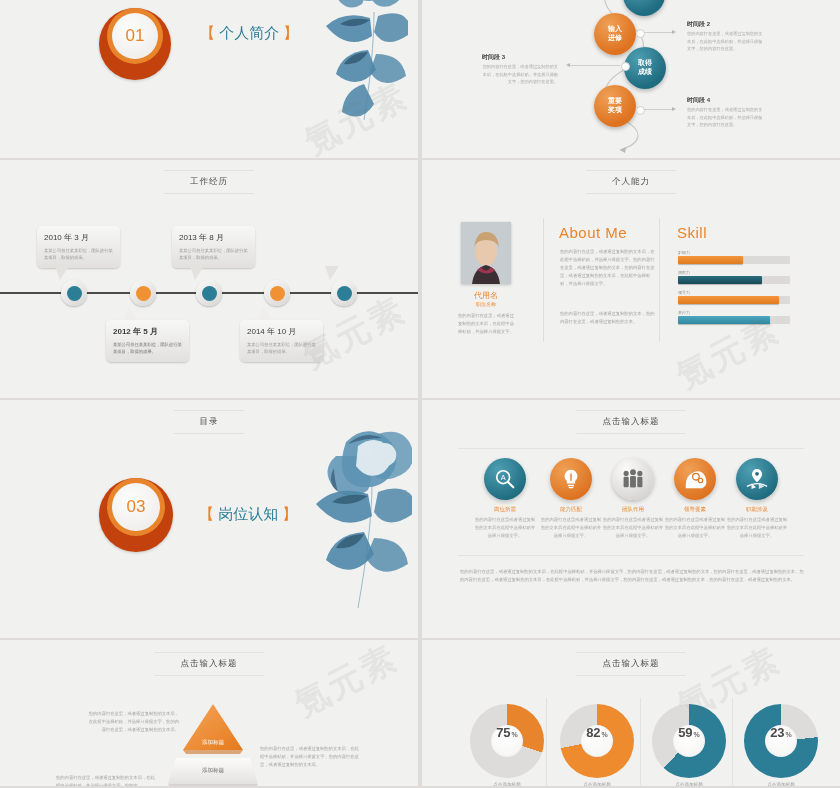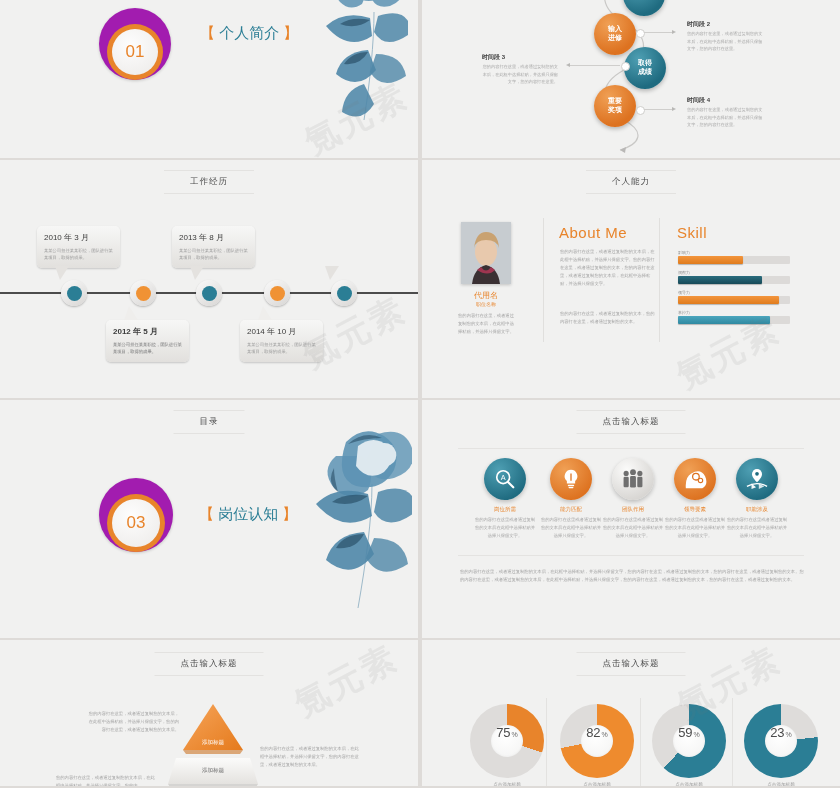--- a/index.html
+++ b/index.html
@@ -38,22 +38,22 @@
     text-align:center;color:#4a4a4a;
     font-size:8.5px;letter-spacing:1px;
     padding:5px 26px;
     border-top:1px solid #e3e2e0;
     border-bottom:1px solid #e3e2e0;
     white-space:nowrap;
   }
   
   .cov-circle{
     position:absolute;border-radius:50%;
-    background:#a21caf;
-    display:flex;align-items:flex-end;justify-content:center;
+    background:#c2410c;
+    display:flex;align-items:flex-start;justify-content:center;
     box-shadow:0 1px 3px rgba(0,0,0,.18);
   }
   .cov-ring{
     border-radius:50%;background:#e8842b;
     display:flex;align-items:center;justify-content:center;
   }
   .cov-inner{
     border-radius:50%;
     background:radial-gradient(circle at 40% 35%,#fdfdfd,#eceae8);
     display:flex;align-items:center;justify-content:center;
@@ -113,20 +113,21 @@
   
   .pyr-lab{position:absolute;font-size:5.5px;color:#fff;text-align:center;width:70px;}
   .pyr-lab.dark{color:#6e6e6e;}
   
   .donut{position:absolute;width:74px;height:74px;border-radius:50%;}
   .donut .hole{
     position:absolute;left:21px;top:21px;width:32px;height:32px;border-radius:50%;
     background:radial-gradient(circle at 45% 35%,#fff,#f3f3f2);
     display:flex;align-items:baseline;justify-content:center;
     box-shadow:inset 0 0 3px rgba(0,0,0,.06);
+    font-weight:bold;
   }
   .donut .pct{font-size:13px;color:#4a4a4a;}
   .donut .sym{font-size:7px;color:#6a6a6a;margin-left:1px;}
   .dn-cap{position:absolute;font-size:4.6px;color:#9c9c9c;text-align:center;width:90px;}
   .vsep{position:absolute;width:1px;background:#e3e2e0;}
   
   .nd-h{position:absolute;font-size:6px;color:#3d3d3d;font-weight:bold;white-space:nowrap;}
   .nd-t{position:absolute;font-size:4.2px;color:#a5a5a5;line-height:1.8;width:78px;}
   .bubble{
     position:absolute;border-radius:50%;

